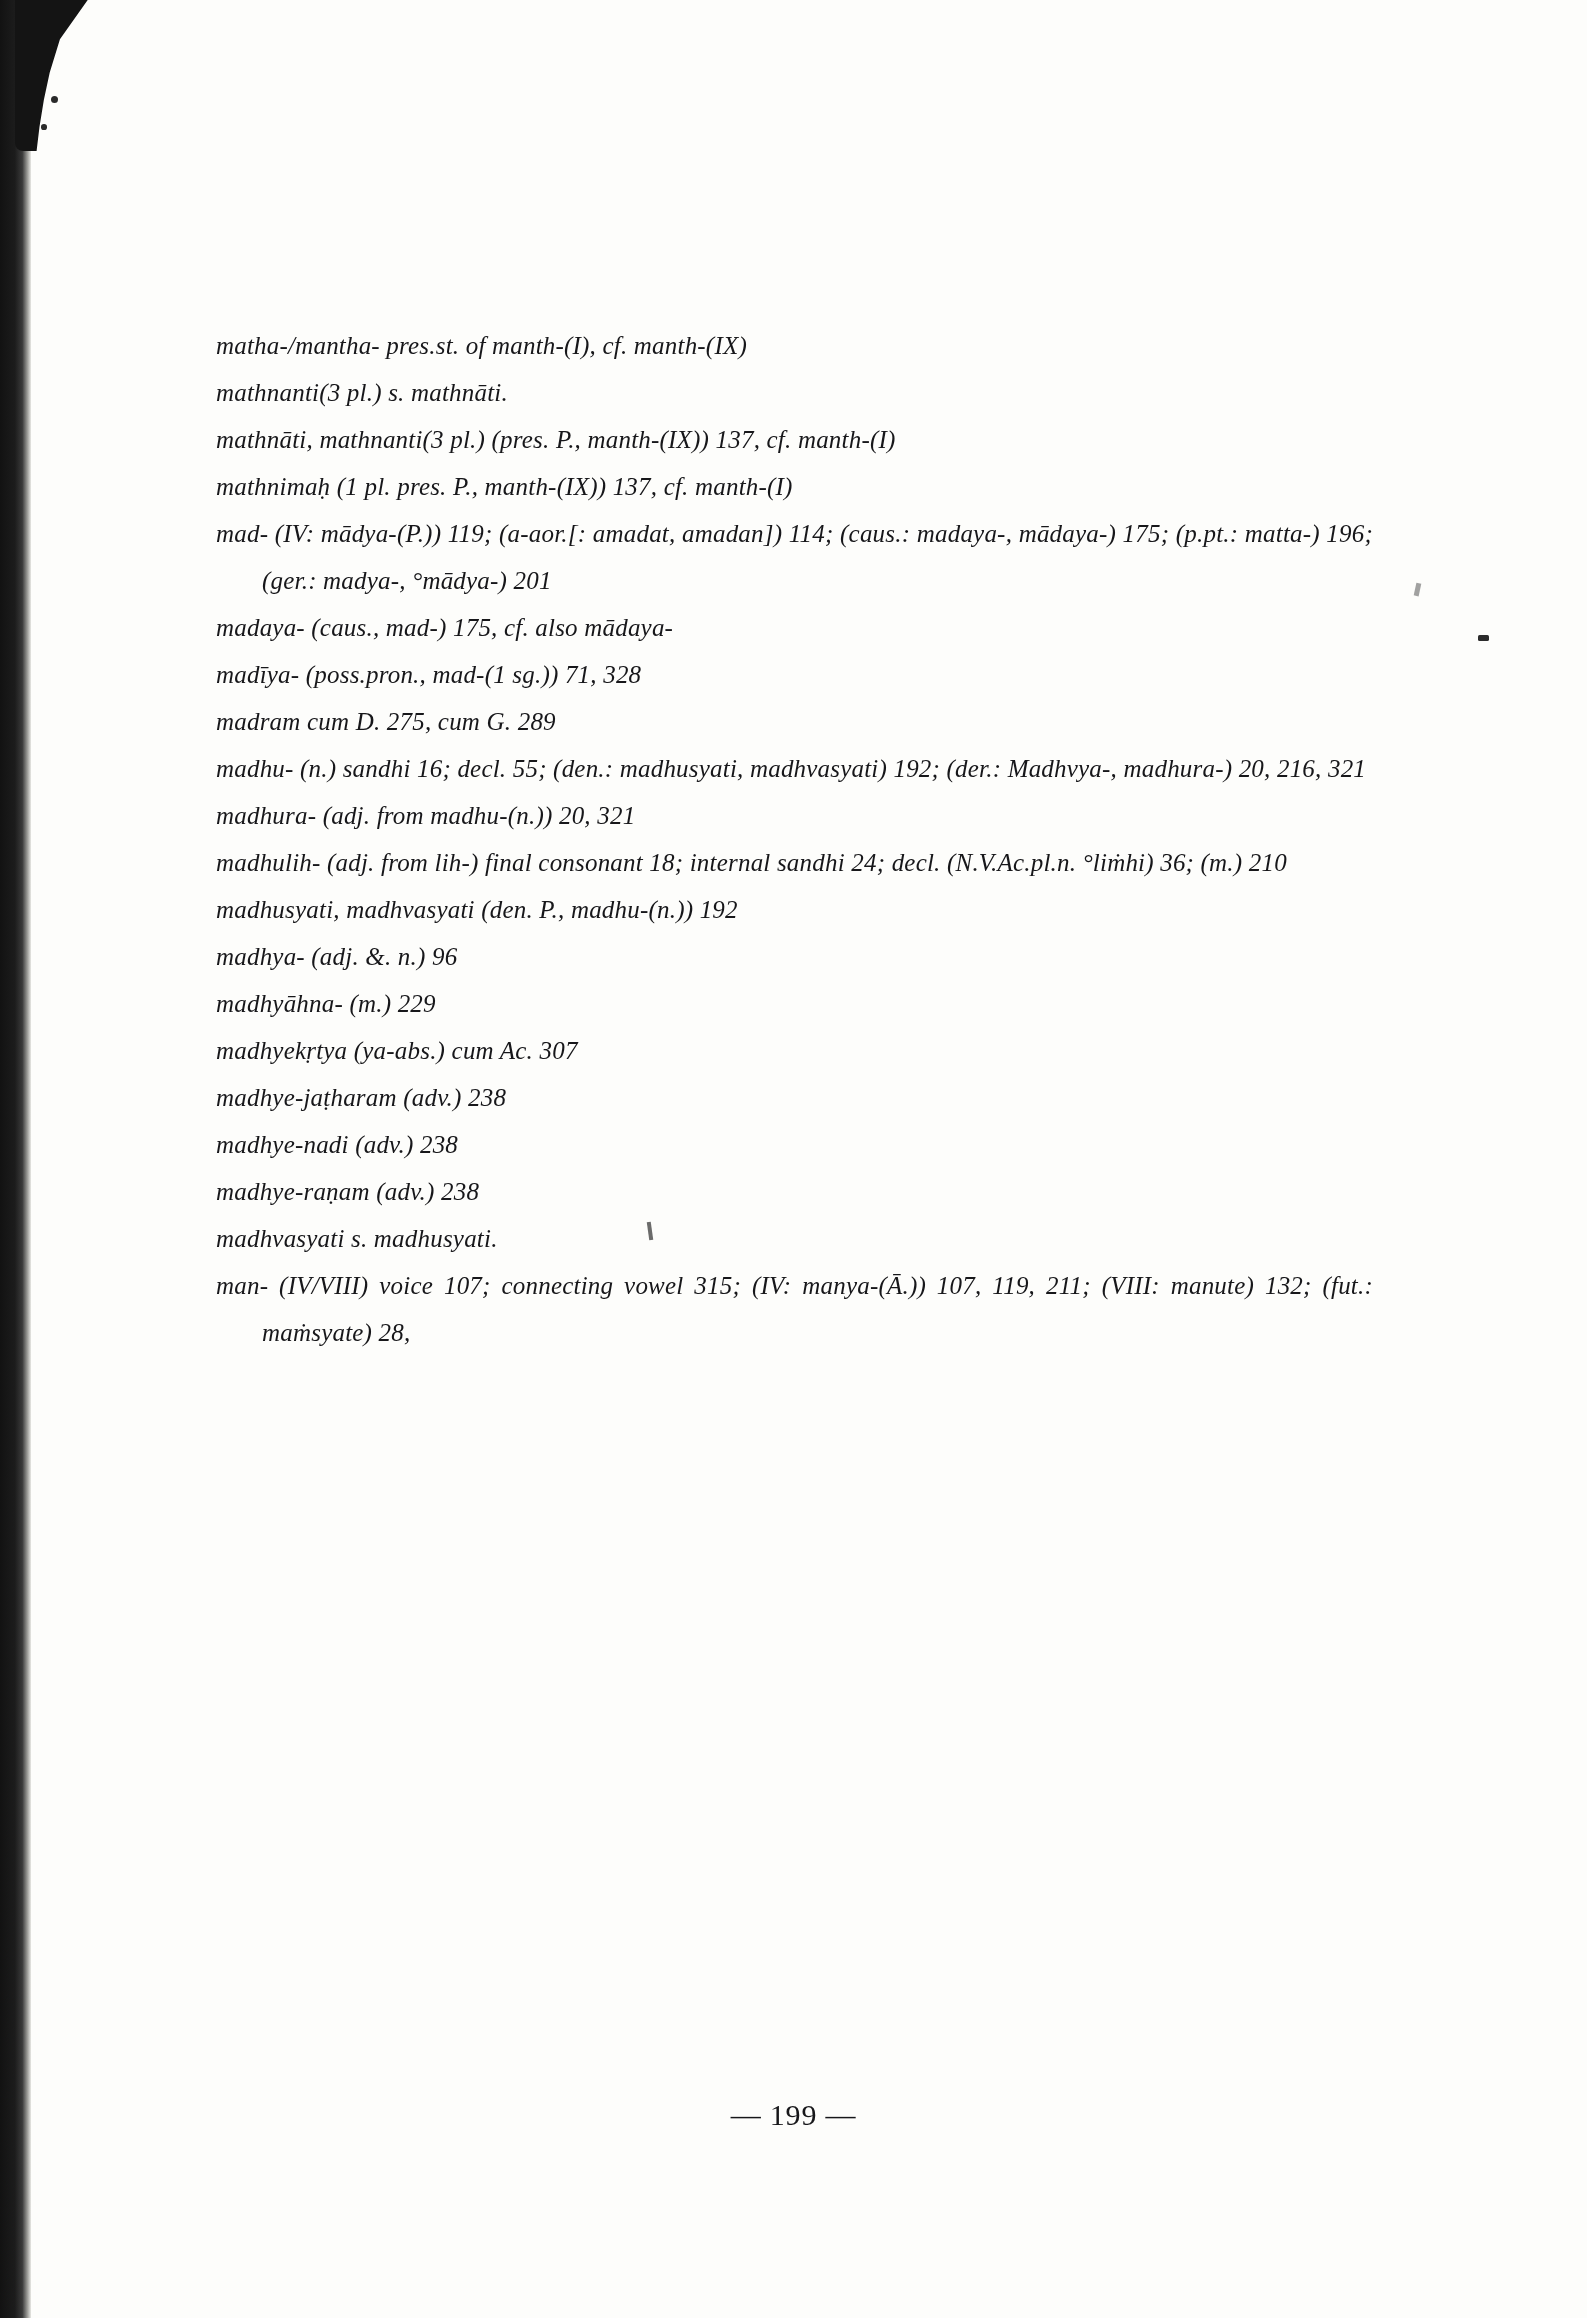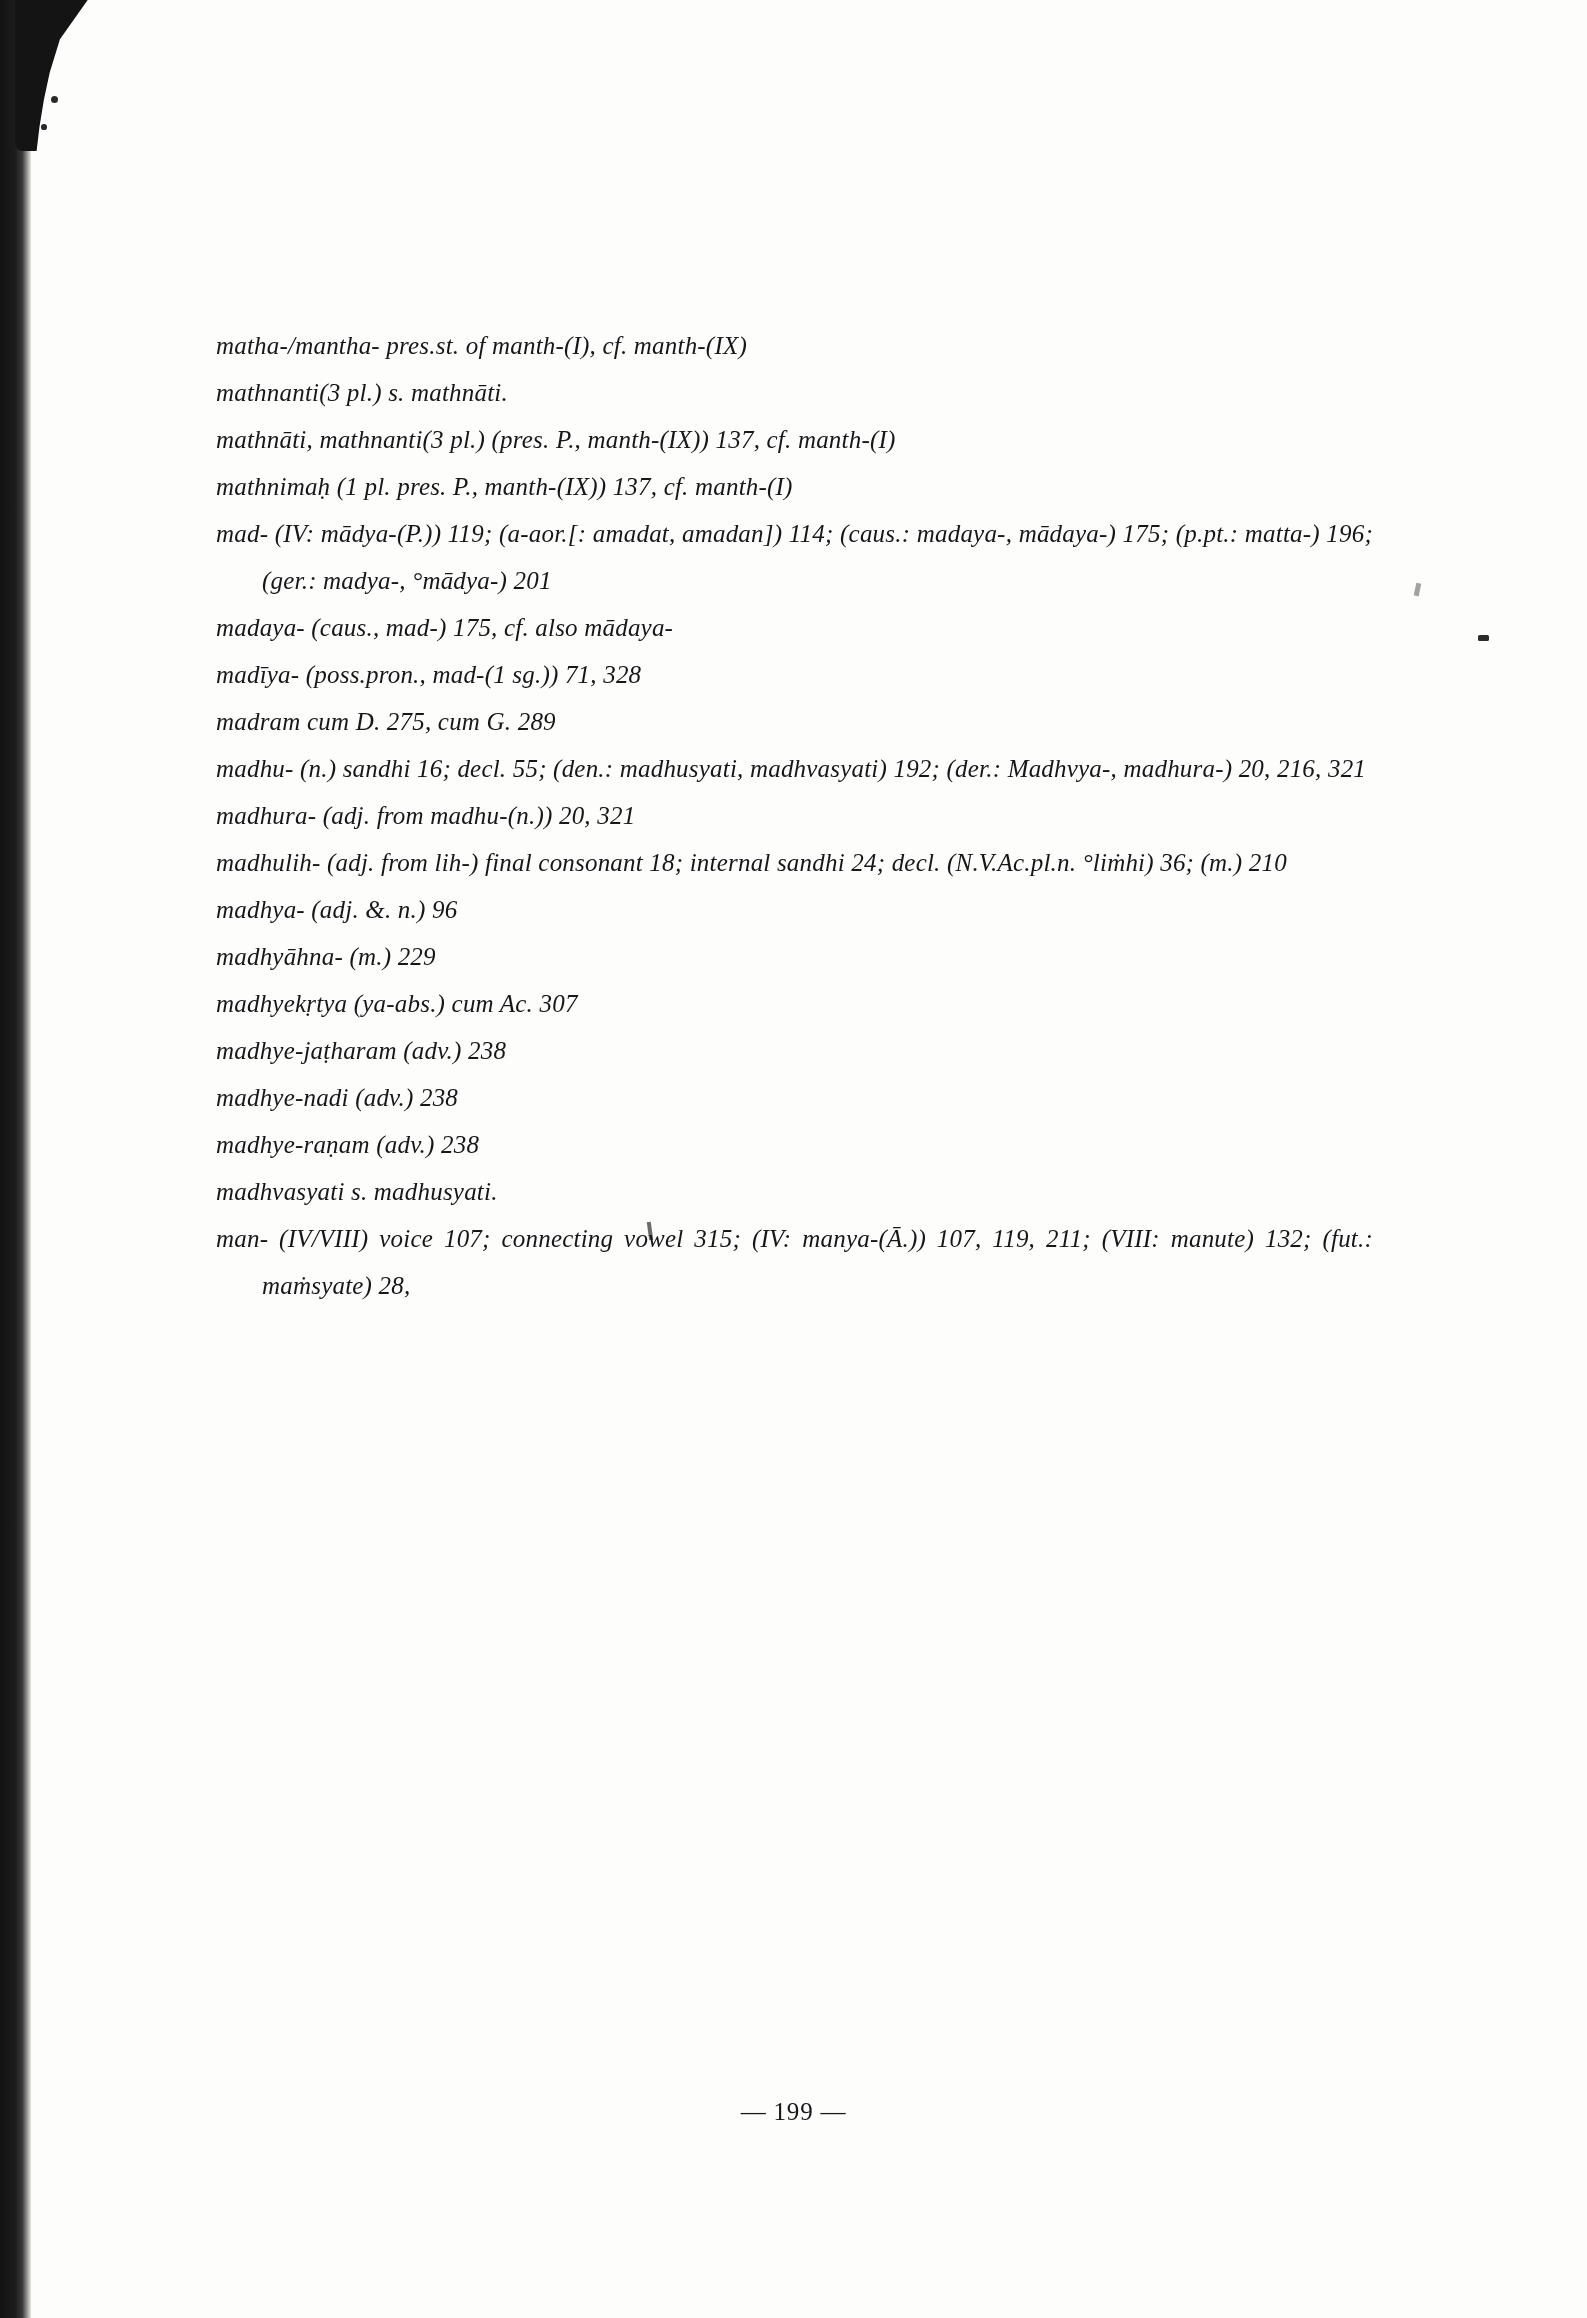--- a/index.html
+++ b/index.html
@@ -60,21 +60,21 @@
   }
   .entry.justify {
     text-align: justify;
   }
   .folio {
     position: absolute;
     left: 0;
     right: 0;
     top: 2098px;
     text-align: center;
-    font-size: 25px;
+    font-size: 30px;
     color: #17171a;
     font-family: "Liberation Serif", serif;
     letter-spacing: 0.8px;
   }
   .margin-dot {
     position: absolute;
     right: 98px;
     top: 635px;
     width: 10.6px;
     height: 5.7px;
@@ -135,20 +135,21 @@
 
 
     <p class="entry"><span class="head">madram</span><span> cum D. 275, cum G. 289</span></p>
 
     <p class="entry justify"><span class="head">madhu-</span><span> (n.) sandhi 16; decl. 55; (den.: madhusyati, madhvasyati) 192; (der.: Madhvya-, madhura-) 20, 216, 321</span></p>
 
     <p class="entry"><span class="head">madhura-</span><span> (adj. from madhu-(n.)) 20, 321</span></p>
 
     <p class="entry justify"><span class="head">madhulih-</span><span> (adj. from lih-) final consonant 18; internal sandhi 24; decl. (N.V.Ac.pl.n. °liṁhi) 36; (m.) 210</span></p>
 
+    <p class="entry"><span class="head">madhusyati, madhvasyati</span><span> (den. P., madhu-(n.)) 192</span></p>
 
     <p class="entry"><span class="head">madhya-</span><span> (adj. &amp;. n.) 96</span></p>
 
     <p class="entry"><span class="head">madhyāhna-</span><span> (m.) 229</span></p>
 
     <p class="entry"><span class="head">madhyekṛtya</span><span> (ya-abs.) cum Ac. 307</span></p>
 
     <p class="entry"><span class="head">madhye-jaṭharam</span><span> (adv.) 238</span></p>
 
     <p class="entry"><span class="head">madhye-nadi</span><span> (adv.) 238</span></p>

